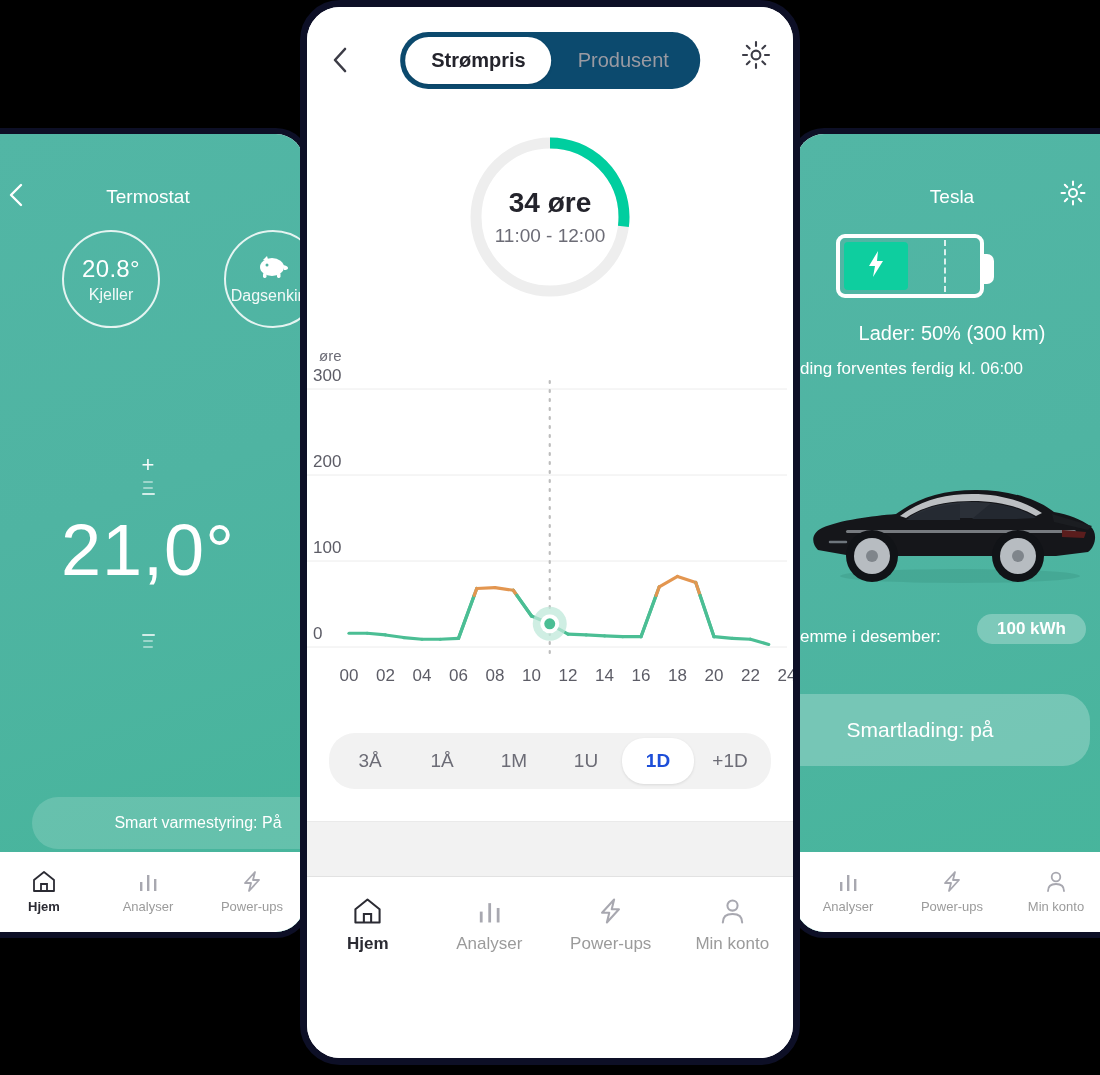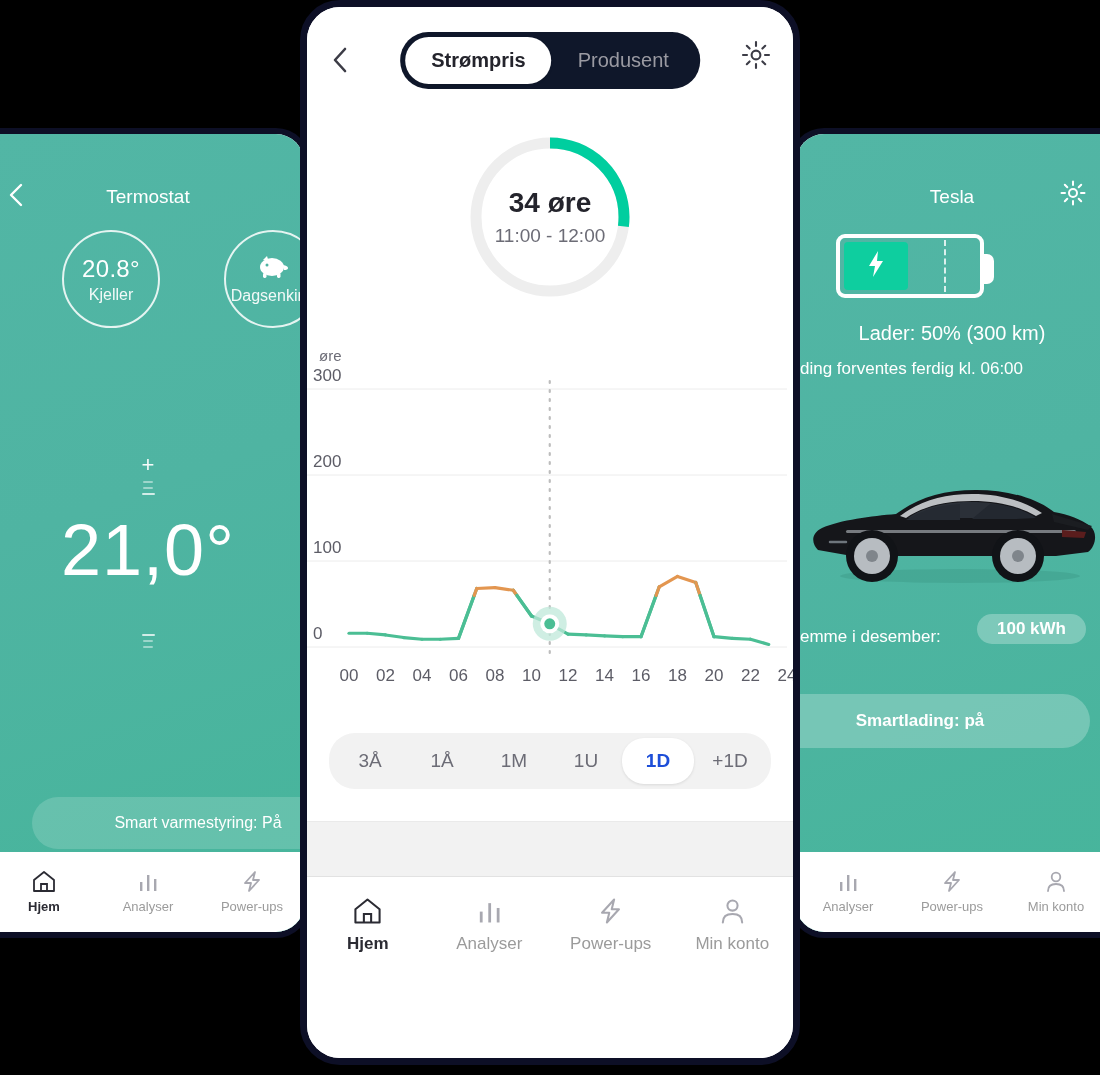--- a/index.html
+++ b/index.html
@@ -42,32 +42,32 @@
   
   .battery{position:absolute;left:40px;top:100px;width:148px;height:64px;border:4px solid #fff;border-radius:9px;box-sizing:border-box;}
   .battery .fill{position:absolute;left:4px;top:4px;bottom:4px;width:46%;background:#0ece9f;border-radius:4px;
                  display:flex;align-items:center;justify-content:center;}
   .battery .dash{position:absolute;top:2px;bottom:2px;left:74%;border-left:2px dashed rgba(255,255,255,.8);}
   .battery .cap{position:absolute;right:-14px;top:16px;width:12px;height:30px;background:#fff;border-radius:0 7px 7px 0;}
   .r-line{position:absolute;left:0;width:100%;color:#fff;font-size:20px;}
   .r-line.small{font-size:17px;}
   .kwh-pill{position:absolute;right:22px;height:30px;padding:0 20px;border-radius:21px;background:rgba(255,255,255,.28);
             display:flex;align-items:center;color:#fff;font-size:17px;font-weight:bold;}
-  .sm-pill{position:absolute;left:-46px;right:18px;height:54px;border-radius:27px;background:rgba(255,255,255,.24);
-           display:flex;align-items:center;justify-content:center;color:#fff;font-size:17px;font-weight:bold;}
+  .sm-pill{position:absolute;left:-46px;right:18px;height:72px;border-radius:27px;background:rgba(255,255,255,.24);
+           display:flex;align-items:center;justify-content:center;color:#fff;font-size:21px;}
 
   .car{position:absolute;left:4px;top:330px;width:310px;height:130px;}
 
   
   #phone-center{left:300px;top:0;width:500px;height:1065px;border-radius:40px;border-width:7px;}
   .c-screen{position:absolute;inset:0;background:#fff;display:flex;flex-direction:column;}
 
   .c-head{height:118px;position:relative;flex:none;}
   .c-back{position:absolute;left:18px;top:38px;width:30px;height:30px;display:flex;align-items:center;justify-content:center;color:#3c3c46;}
-  .segwrap{position:absolute;left:50%;transform:translateX(-50%);top:25px;background:#0f172a;border-radius:28px;
+  .segwrap{position:absolute;left:50%;transform:translateX(-50%);top:25px;background:#0c4a6e;border-radius:28px;
            padding:5px;display:flex;gap:0;}
   .seg{padding:12px 26px;border-radius:24px;font-size:20px;color:#9a9aa2;}
   .seg.on{background:#fff;color:#24242c;font-weight:bold;box-shadow:0 1px 3px rgba(0,0,0,.10);}
   .c-gear{position:absolute;right:22px;top:33px;color:#3c3c46;}
 
   .gaugewrap{height:200px;position:relative;flex:none;}
   .gauge{position:absolute;left:50%;transform:translateX(-50%);top:8px;width:168px;height:168px;}
   .gauge .lbl{position:absolute;inset:0;display:flex;flex-direction:column;align-items:center;justify-content:center;}
   .gauge .price{font-size:28px;color:#24242c;font-weight:bold;}
   .gauge .rng{font-size:19px;color:#6c6c76;margin-top:6px;}

